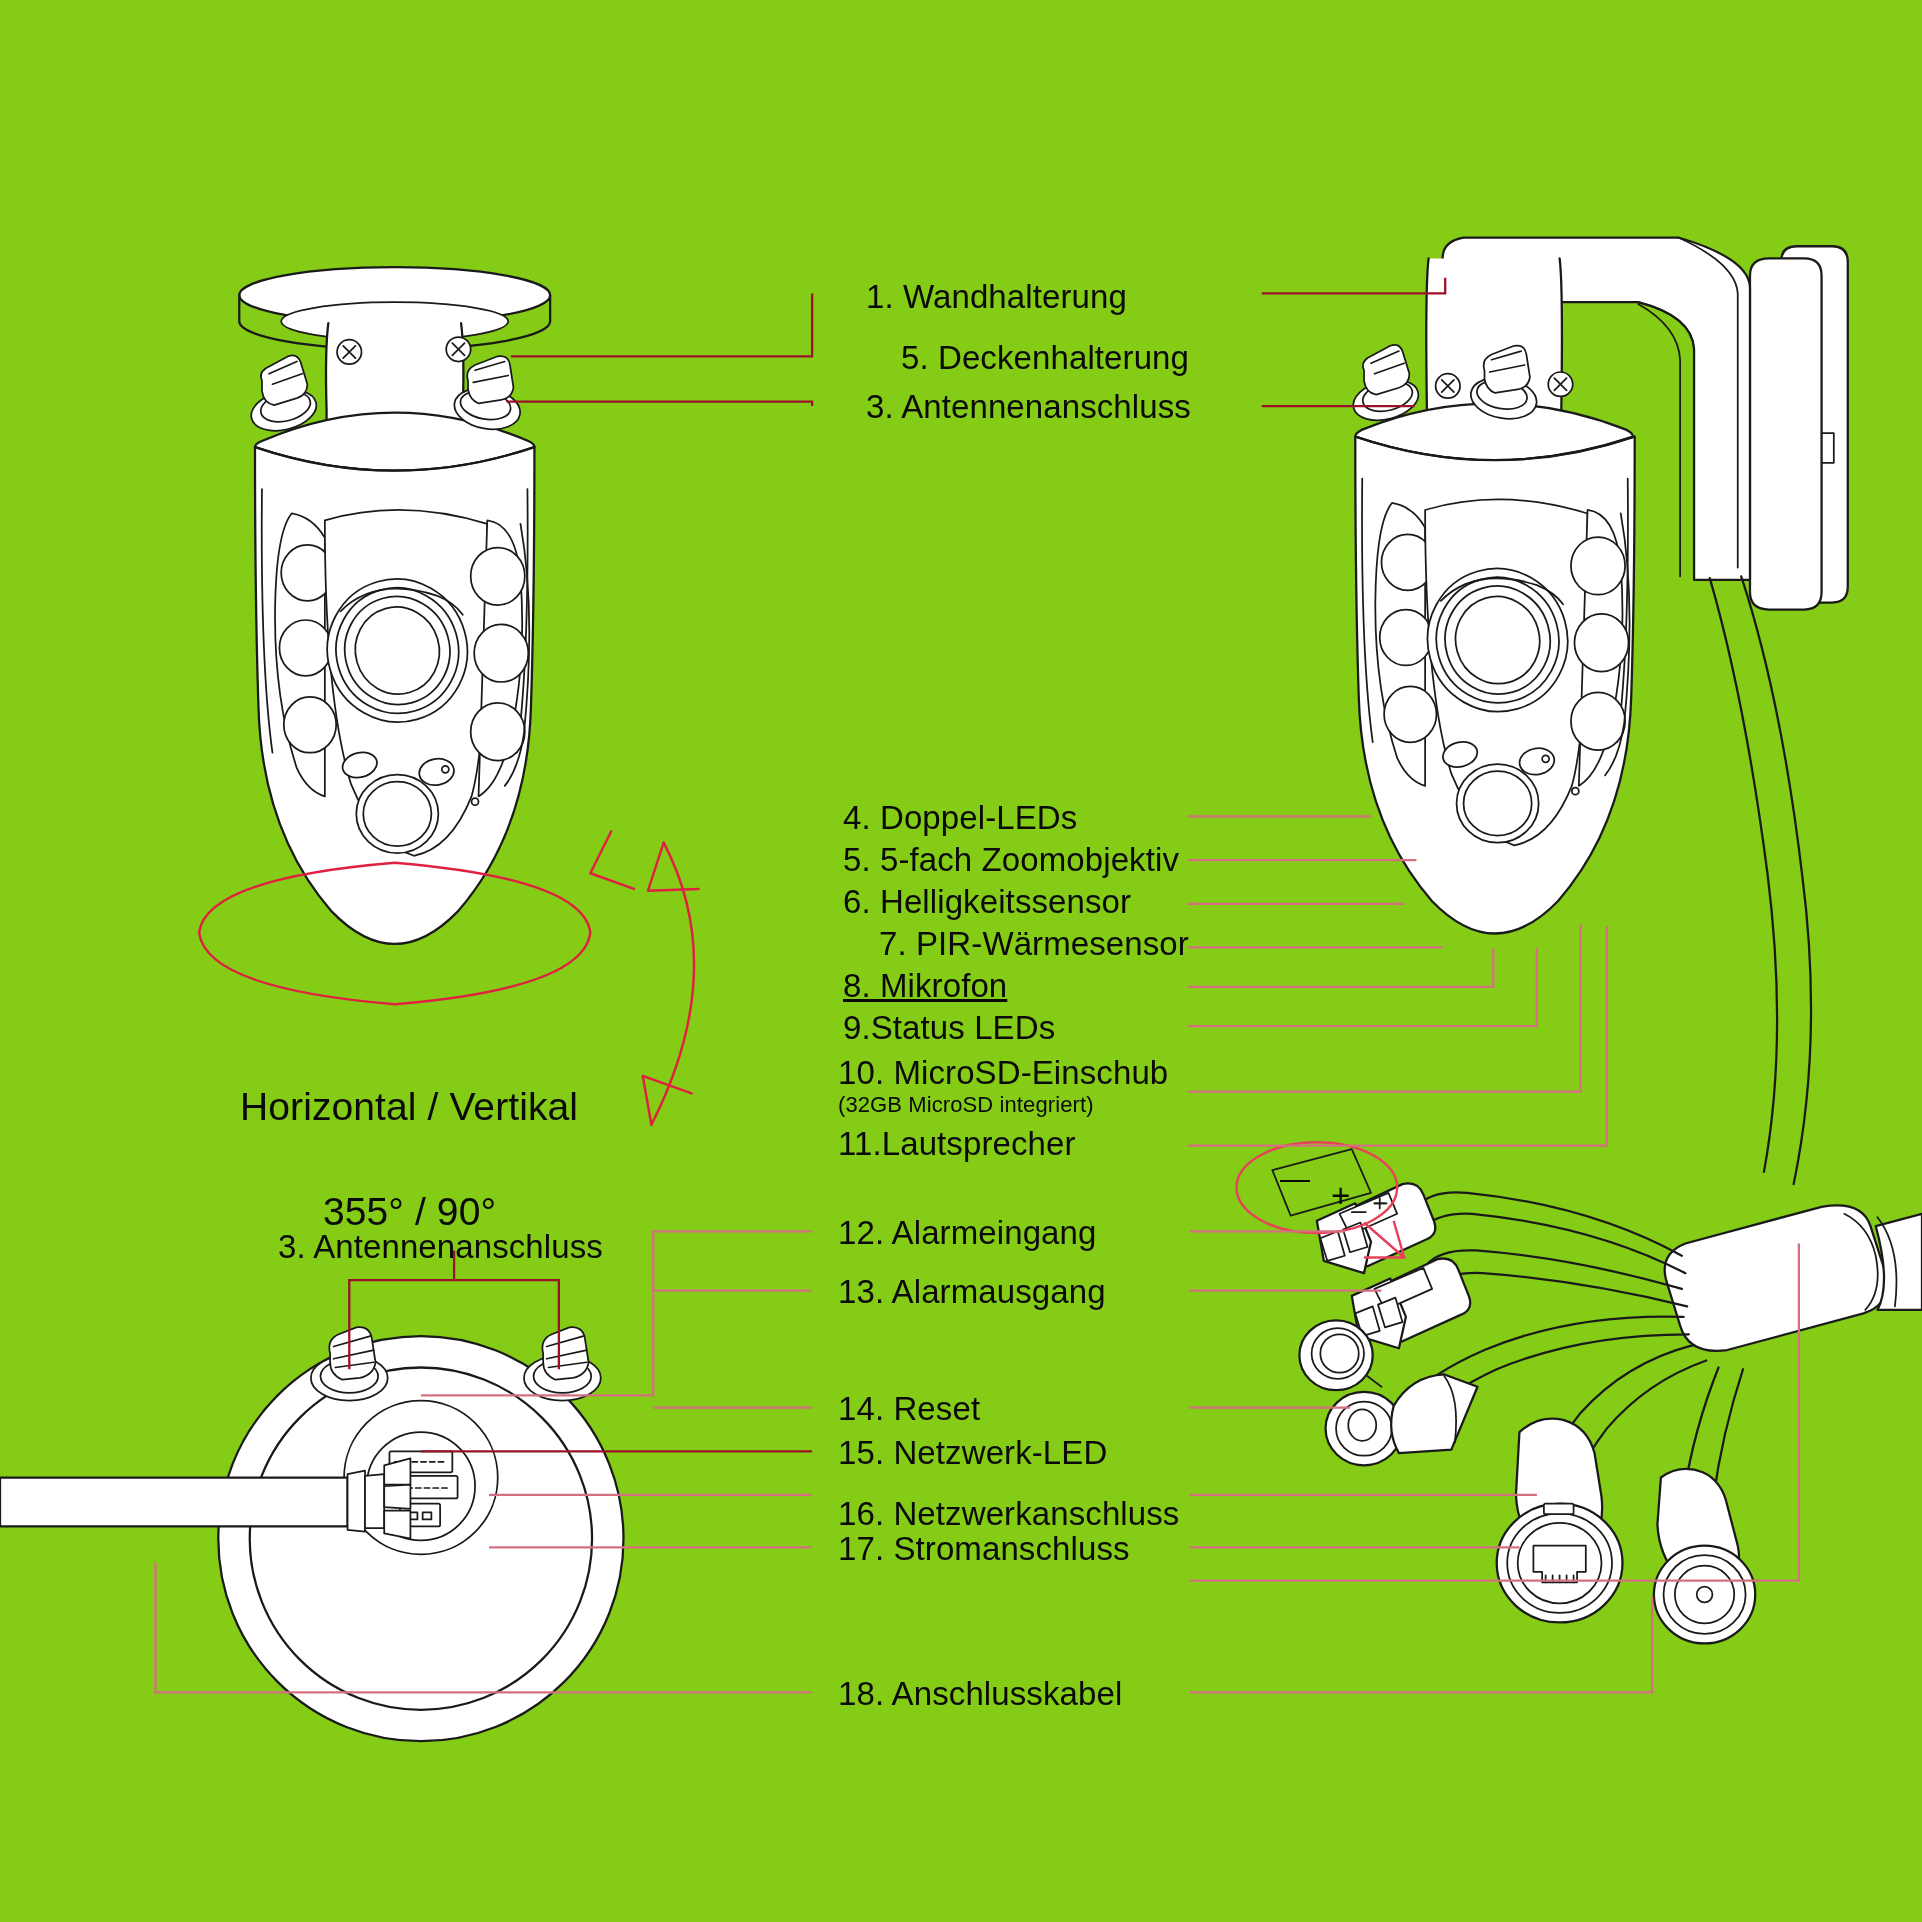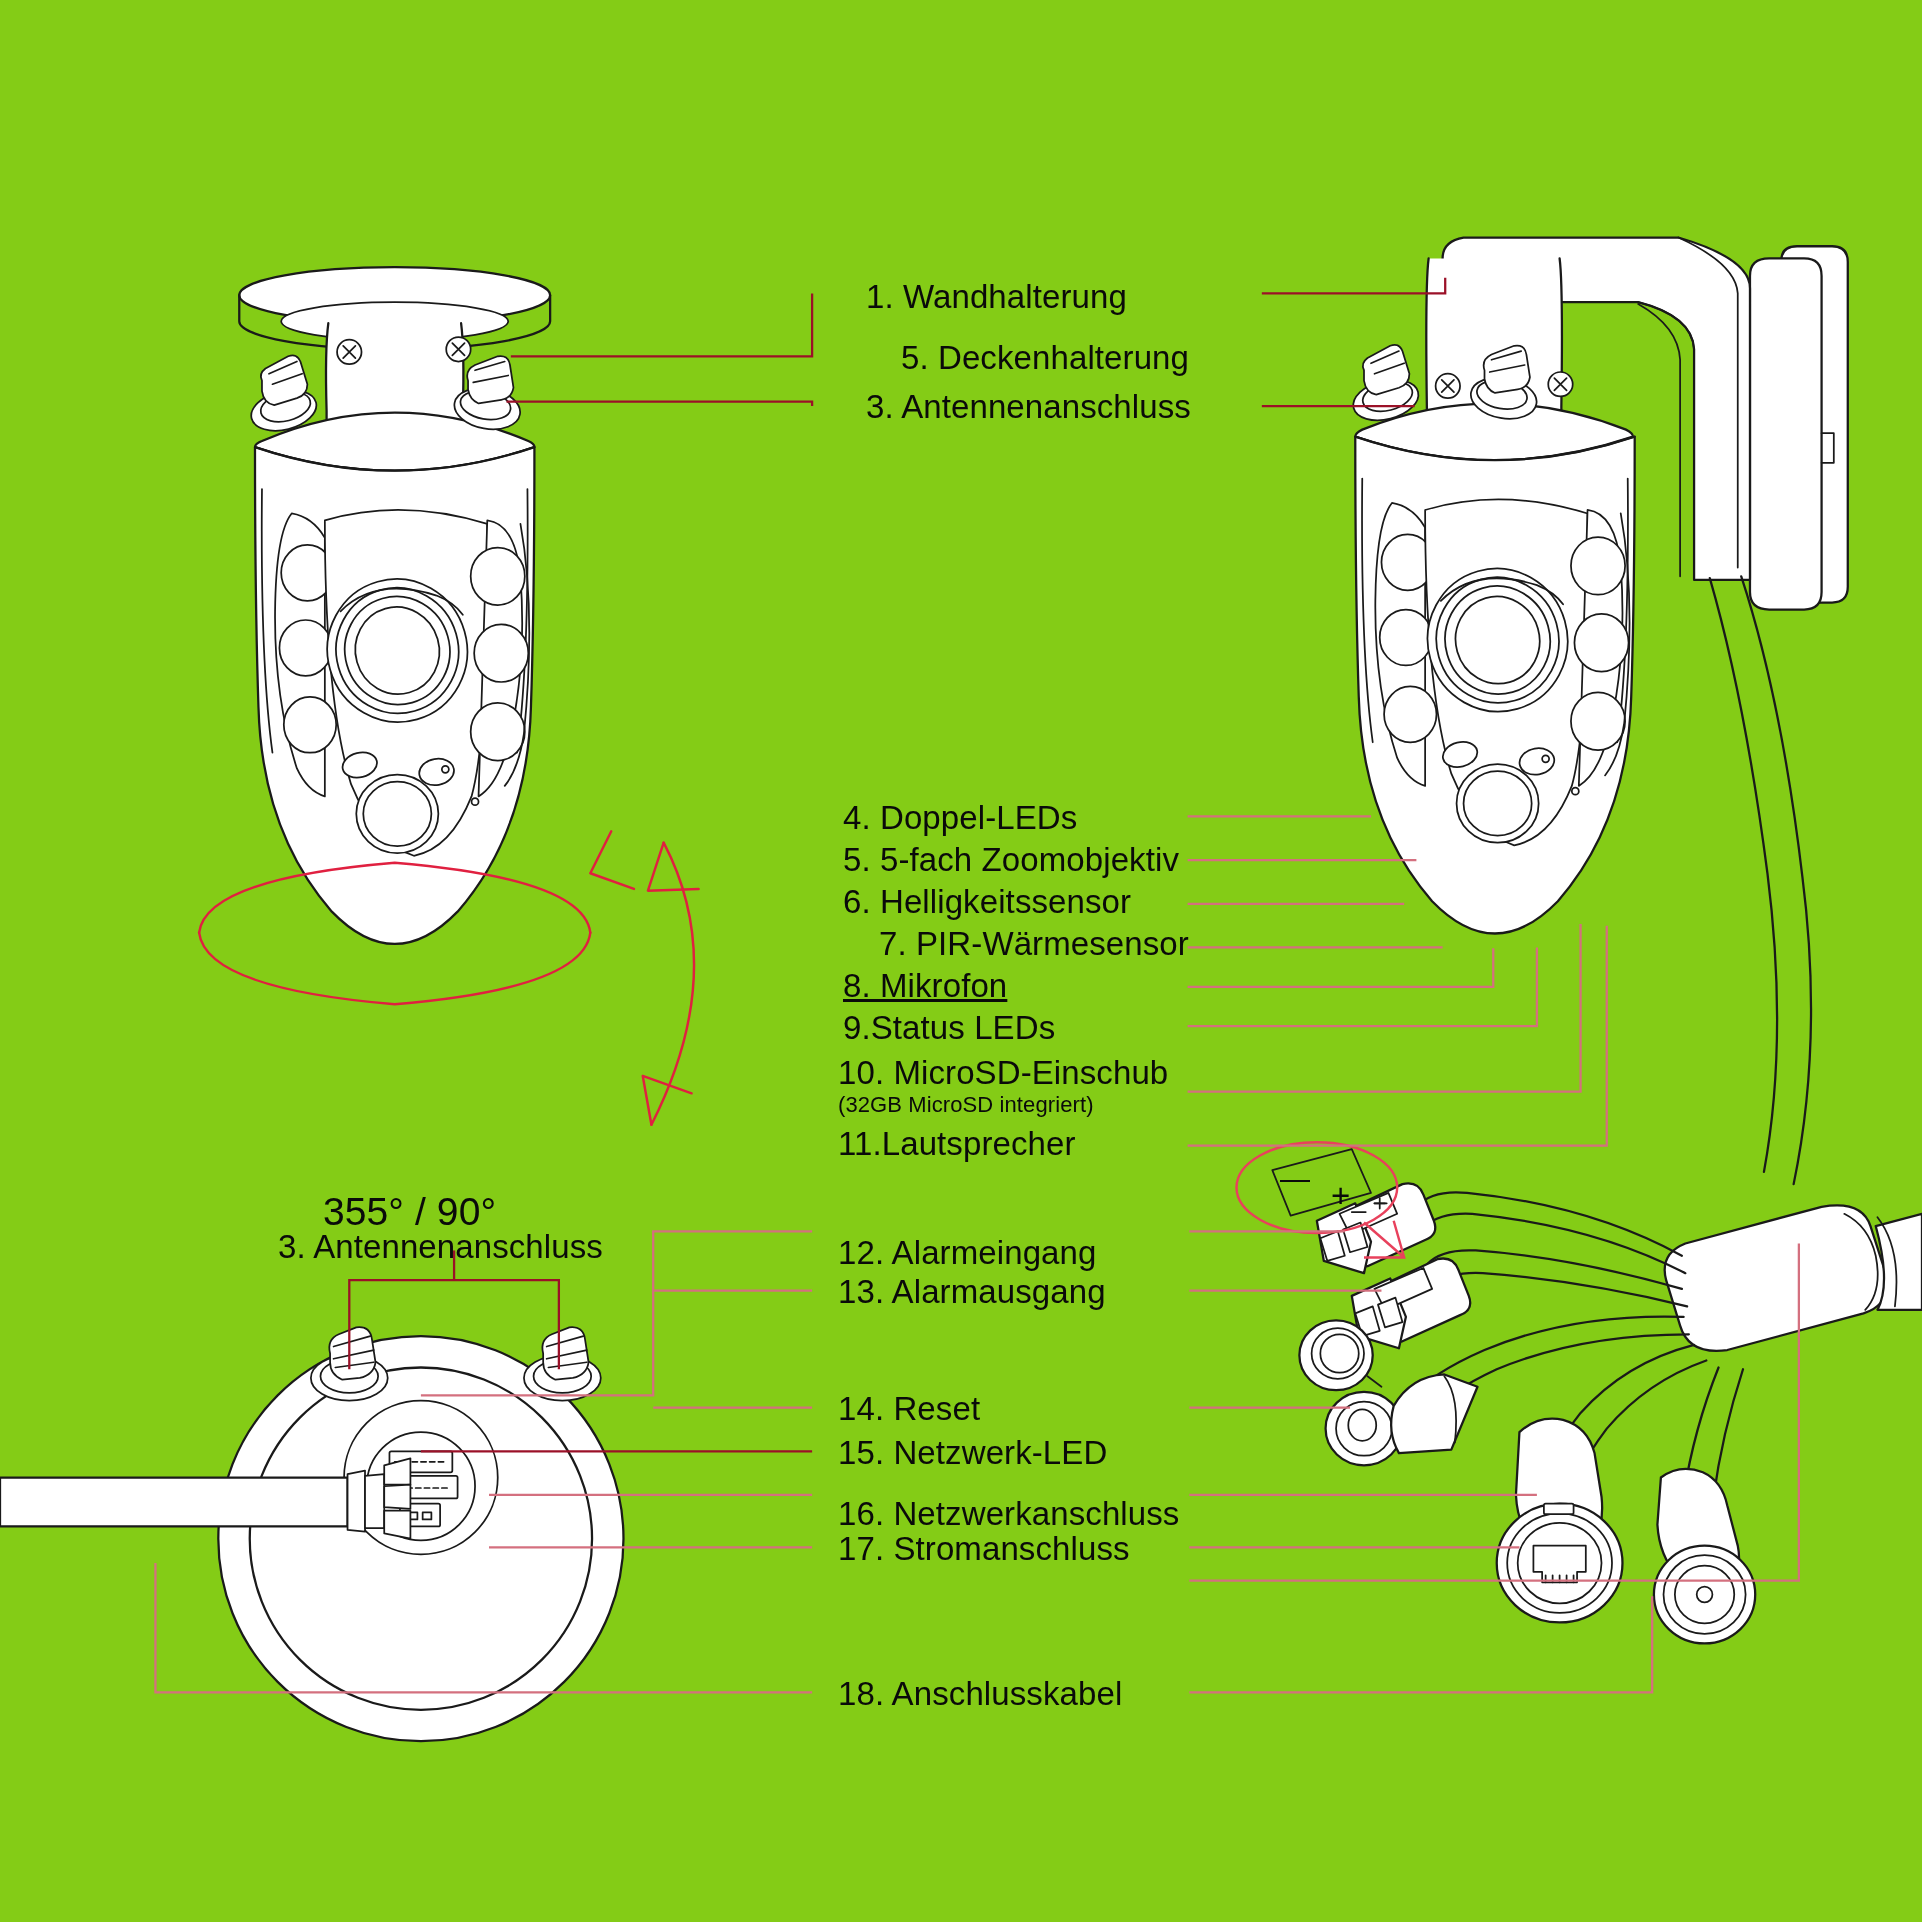--- a/index.html
+++ b/index.html
@@ -432,28 +432,29 @@
   <div class="lbl lbl-main" style="left:843px; top:799px;">4. Doppel-LEDs</div>
   <div class="lbl lbl-main" style="left:843px; top:841px;">5. 5-fach Zoomobjektiv</div>
   <div class="lbl lbl-main" style="left:843px; top:883px;">6. Helligkeitssensor</div>
   <div class="lbl lbl-main" style="left:843px; top:925px;margin-left:36px;">7. PIR-Wärmesensor</div>
   <div class="lbl lbl-main" style="left:843px; top:967px;text-decoration:underline;">8. Mikrofon</div>
   <div class="lbl lbl-main" style="left:843px; top:1009px;">9.Status LEDs</div>
   <div class="lbl lbl-main" style="left:838px; top:1054px;">10. MicroSD-Einschub</div>
   <div class="lbl lbl-sub" style="left:838px; top:1092px;">(32GB MicroSD integriert)</div>
   <div class="lbl lbl-main" style="left:838px; top:1125px;">11.Lautsprecher</div>
 
-  <div class="lbl lbl-main" style="left:838px; top:1214px;margin-top:20px;">12. Alarmeingang</div>
+  <div class="lbl lbl-main" style="left:838px; top:1214px;">12. Alarmeingang</div>
   <div class="lbl lbl-main" style="left:838px; top:1273px;">13. Alarmausgang</div>
   <div class="lbl lbl-main" style="left:838px; top:1390px;">14. Reset</div>
   <div class="lbl lbl-main" style="left:838px; top:1434px;">15. Netzwerk-LED</div>
   <div class="lbl lbl-main" style="left:838px; top:1478px;margin-top:17px;">16. Netzwerkanschluss</div>
   <div class="lbl lbl-main" style="left:838px; top:1530px;text-align:center;">17. Stromanschluss</div>
   <div class="lbl lbl-main" style="left:838px; top:1675px;">18. Anschlusskabel</div>
 
+  <div class="lbl lbl-cap" style="left:240px; top:1085px;">Horizontal / Vertikal</div>
   <div class="lbl lbl-cap2" style="left:323px; top:1142px;">355° / 90°</div>
 
   <div class="lbl lbl-ant" style="left:278px; top:1228px;">3. Antennenanschluss</div>
 
   <div class="lbl" style="left:1280px; top:1162px; font-size:30px; letter-spacing:-0.9px;">—</div>
   <div class="lbl" style="left:1331px; top:1177px; font-size:33px;">+</div>
 
 </div>
 
 

